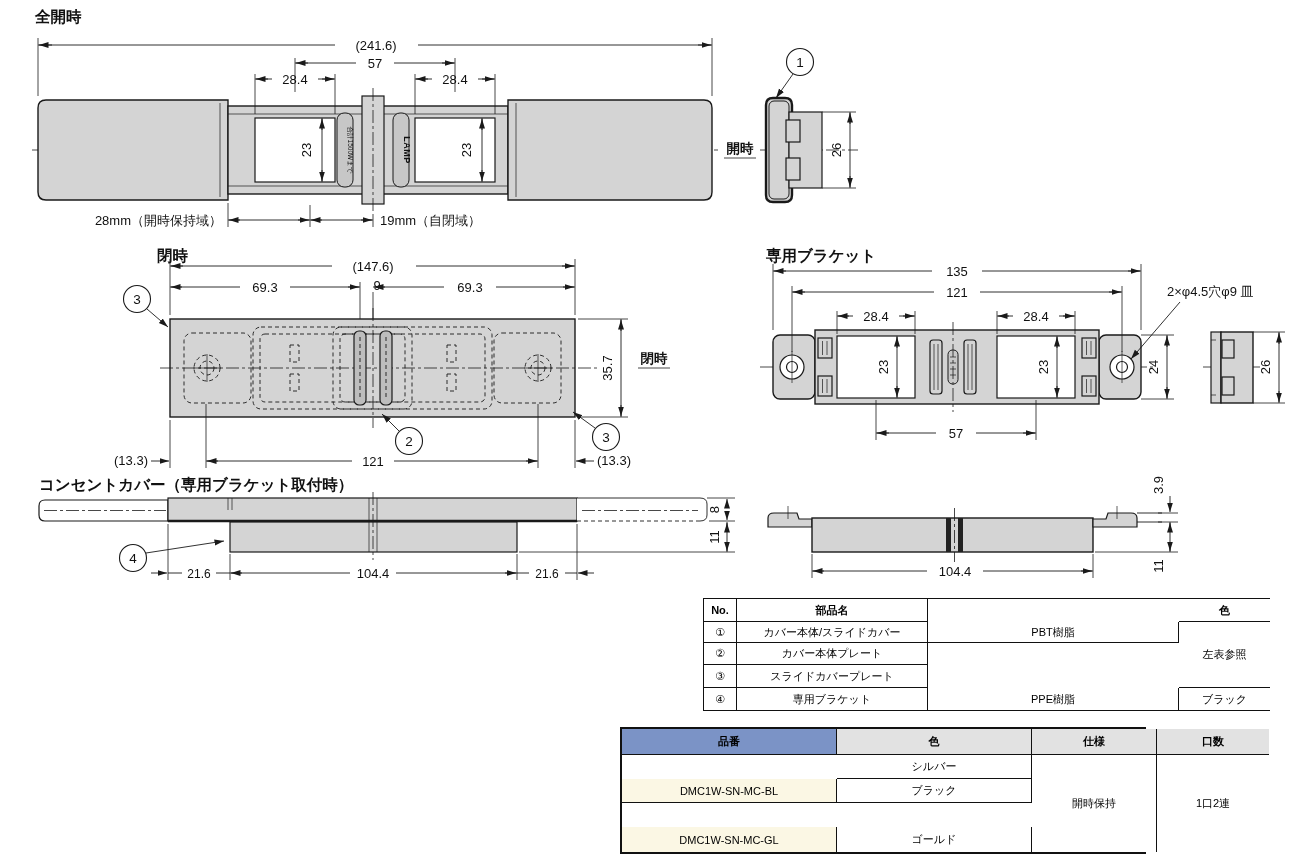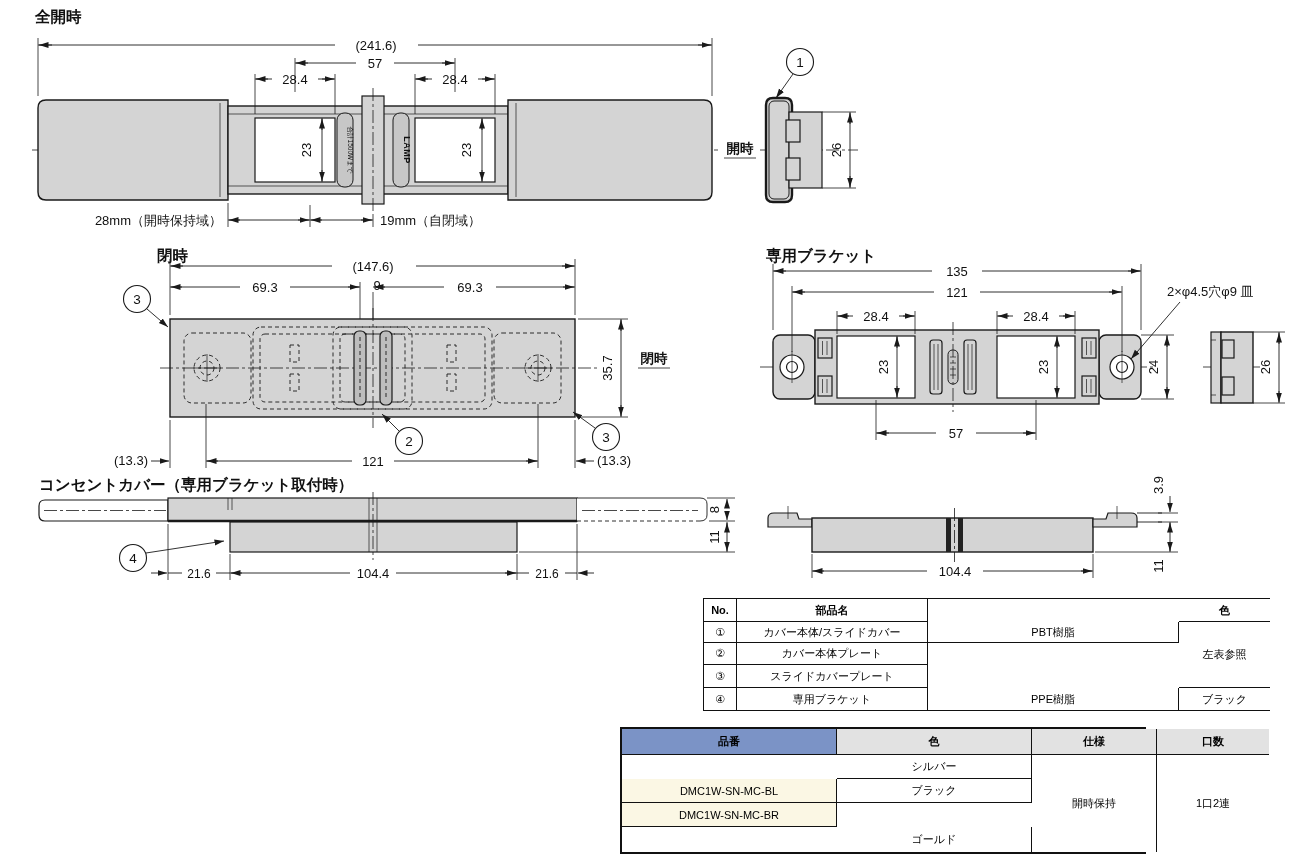--- a/index.html
+++ b/index.html
@@ -468,17 +468,17 @@
   <div class="c pt-hd-grey" style="grid-column:3;grid-row:1;">仕様</div>
   <div class="c pt-hd-grey last" style="grid-column:4;grid-row:1;">口数</div>
 
   <div class="c" style="grid-column:2;grid-row:2;">シルバー</div>
   <div class="c bot" style="grid-column:3;grid-row:2/6;">開時保持</div>
   <div class="c bot last" style="grid-column:4;grid-row:2/6;">1口2連</div>
 
   <div class="c pt-cream" style="grid-column:1;grid-row:3;">DMC1W-SN-MC-BL</div>
   <div class="c" style="grid-column:2;grid-row:3;">ブラック</div>
 
-  <div class="c pt-cream" style="grid-column:1;grid-row:4;">DMC1W-SN-MC-BR</div>
-
+
+  <div class="c pt-cream bot" style="grid-column:1;grid-row:5;">DMC1W-SN-MC-GL</div>
   <div class="c bot" style="grid-column:2;grid-row:5;">ゴールド</div>
 </div>
 </div>
 
 </body></html>

